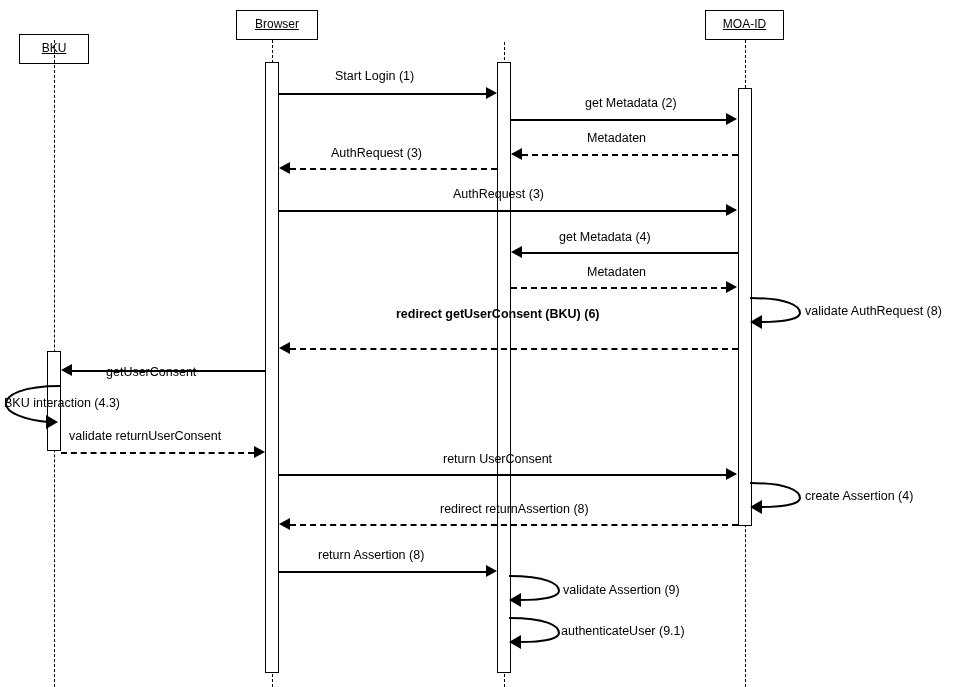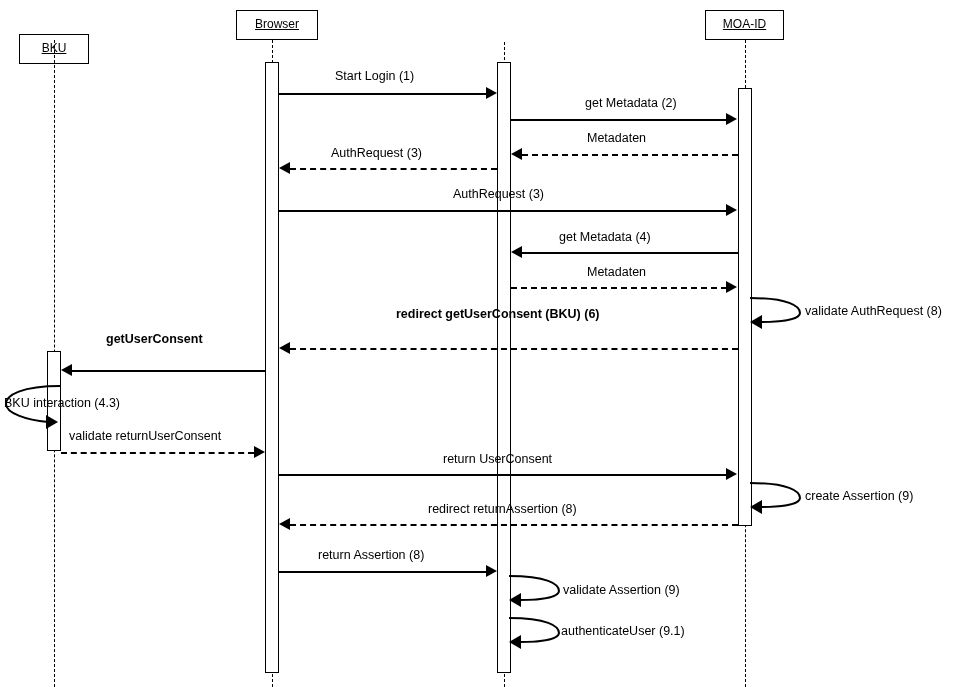--- a/index.html
+++ b/index.html
@@ -138,21 +138,21 @@
   <svg class="self-loop" style="left:748px; top:290px;" width="70" height="45" viewBox="0 0 70 45">
     <path d="M2,8 C40,8 52,16 52,23 C52,30 30,32 12,32" fill="none" stroke="#000000" stroke-width="2"></path>
     <polygon points="14,25 2,32 14,39" fill="#000000"></polygon>
   </svg>
   <div class="self-label" style="left:805px; top:304px;">validate AuthRequest (8)</div>
 
   <div class="msg-label" style="left:396px; top:307px;font-weight:bold;">redirect getUserConsent (BKU) (6)</div>
   <div class="msg dashed" style="left:290px; top:348px; width:448px;"></div>
   <div class="arrowhead left" style="left:279px; top:342px;"></div>
 
-  <div class="msg-label" style="left:106px; top:332px;font-weight:bold;">getUserConsent</div>
+  <div class="msg-label" style="left:106px; top:365px;">getUserConsent</div>
   <div class="msg solid" style="left:72px; top:370px; width:193px;"></div>
   <div class="arrowhead left" style="left:61px; top:364px;"></div>
 
   <svg class="self-loop" style="left:0px; top:378px;" width="62" height="52" viewBox="0 0 62 52">
     <path d="M60,8 C22,8 6,17 6,26 C6,35 26,42 48,44" fill="none" stroke="#000000" stroke-width="2"></path>
     <polygon points="46,37 58,44 46,51" fill="#000000"></polygon>
   </svg>
   <div class="self-label" style="left:4px; top:396px;">BKU interaction (4.3)</div>
 
   <div class="msg-label" style="left:69px; top:429px;">validate returnUserConsent</div>
@@ -160,23 +160,23 @@
   <div class="arrowhead right" style="left:254px; top:446px;"></div>
 
   <div class="msg-label" style="left:443px; top:452px;">return UserConsent</div>
   <div class="msg solid" style="left:279px; top:474px; width:448px;"></div>
   <div class="arrowhead right" style="left:726px; top:468px;"></div>
 
   <svg class="self-loop" style="left:748px; top:475px;" width="70" height="45" viewBox="0 0 70 45">
     <path d="M2,8 C40,8 52,16 52,23 C52,30 30,32 12,32" fill="none" stroke="#000000" stroke-width="2"></path>
     <polygon points="14,25 2,32 14,39" fill="#000000"></polygon>
   </svg>
-  <div class="self-label" style="left:805px; top:489px;">create Assertion (9)</div>
+  <div class="self-label" style="left:805px; top:489px;">create Assertion (4)</div>
 
-  <div class="msg-label" style="left:428px; top:502px;text-align:right;">redirect returnAssertion (8)</div>
+  <div class="msg-label" style="left:440px; top:502px;text-align:right;">redirect returnAssertion (8)</div>
   <div class="msg dashed" style="left:290px; top:524px; width:448px;"></div>
   <div class="arrowhead left" style="left:279px; top:518px;"></div>
 
   <div class="msg-label" style="left:318px; top:548px;">return Assertion (8)</div>
   <div class="msg solid" style="left:279px; top:571px; width:208px;"></div>
   <div class="arrowhead right" style="left:486px; top:565px;"></div>
 
   <svg class="self-loop" style="left:507px; top:568px;" width="70" height="45" viewBox="0 0 70 45">
     <path d="M2,8 C40,8 52,16 52,23 C52,30 30,32 12,32" fill="none" stroke="#000000" stroke-width="2"></path>
     <polygon points="14,25 2,32 14,39" fill="#000000"></polygon>

